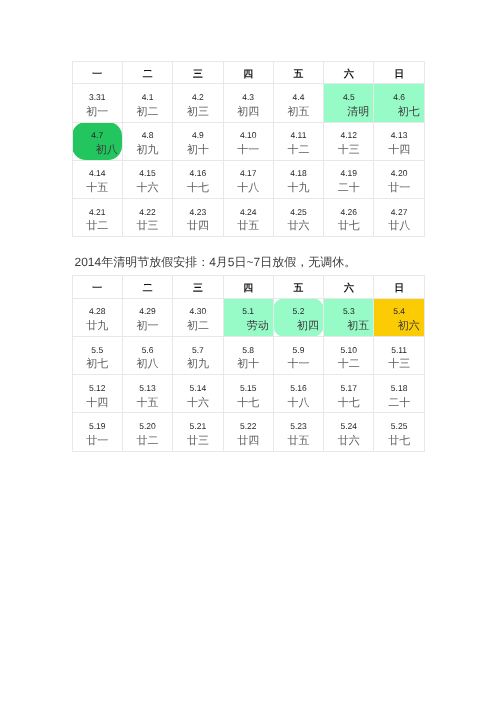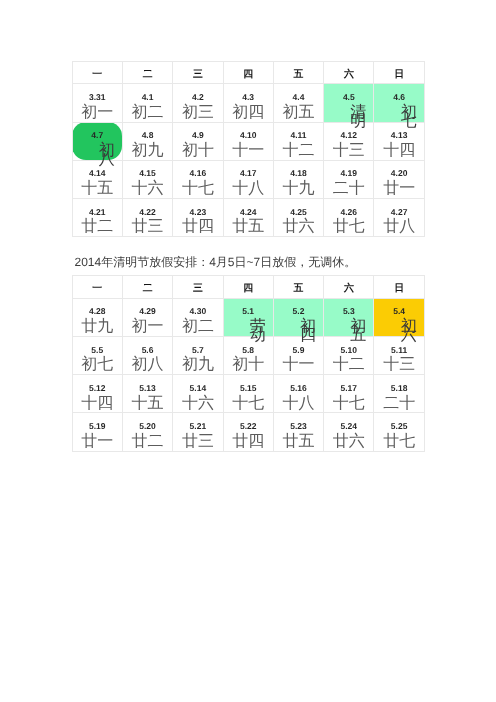--- a/index.html
+++ b/index.html
@@ -13,22 +13,22 @@
   .cal-block{position:absolute;left:71.6px;width:353.2px;}
   #block1{top:60.5px;}
   #block2{top:275px;}
   table.cal{border-collapse:collapse;width:353.2px;table-layout:fixed;
             border:1px solid #e6e6e6;}
   table.cal th,table.cal td{border:1px solid #e8e8e8;text-align:center;
             padding:0;vertical-align:middle;}
   table.cal th{height:21.9px;position:relative;}
   .hd{position:absolute;left:0;right:0;top:8px;font-size:9.9px;font-weight:bold;color:#151515;line-height:9px;text-align:center;}
   table.cal td{height:37.2px;position:relative;}
-  .d{position:absolute;left:0;right:0;top:8.6px;font-size:8.5px;font-weight:bold;color:#262626;line-height:9px;}
-  .l{position:absolute;left:0;right:0;top:23.3px;font-size:16px;color:#5c5c5c;line-height:9px;}
+  .d{position:absolute;left:0;right:0;top:8.6px;font-size:8.5px;font-weight:normal;color:#262626;line-height:9px;}
+  .l{position:absolute;left:0;right:0;top:23.3px;font-size:11px;color:#5c5c5c;line-height:9px;}
   td.green{background:#97fbc8;}
   td.gold{background:#fbcc04;}
   td.green .l,td.gold .l{color:#3a3a3a;padding-left:19px;}
   .note{position:absolute;left:74.5px;font-size:12px;color:#3c3c3c;white-space:nowrap;margin-top:16px;}
   #note1{top:238.4px;}
   #note2{top:452.6px;}
 </style>
 </head>
 <body>
 
@@ -224,21 +224,21 @@
               <div class="l">初一</div>
             </td>
             <td>
               <div class="d">4.30</div>
               <div class="l">初二</div>
             </td>
             <td class="green" style="background: rgb(151, 251, 200);">
               <div class="d">5.1</div>
               <div class="l">劳动</div>
             </td>
-            <td class="green" style="background: rgb(151, 251, 200);">
+            <td class="green" style="background: rgb(151, 251, 200); border-radius: 12px;">
               <div class="d">5.2</div>
               <div class="l">初四</div>
             </td>
             <td class="green" style="background: rgb(151, 251, 200);">
               <div class="d">5.3</div>
               <div class="l">初五</div>
             </td>
             <td class="gold" style="background: rgb(251, 204, 4);">
               <div class="d">5.4</div>
               <div class="l">初六</div>

